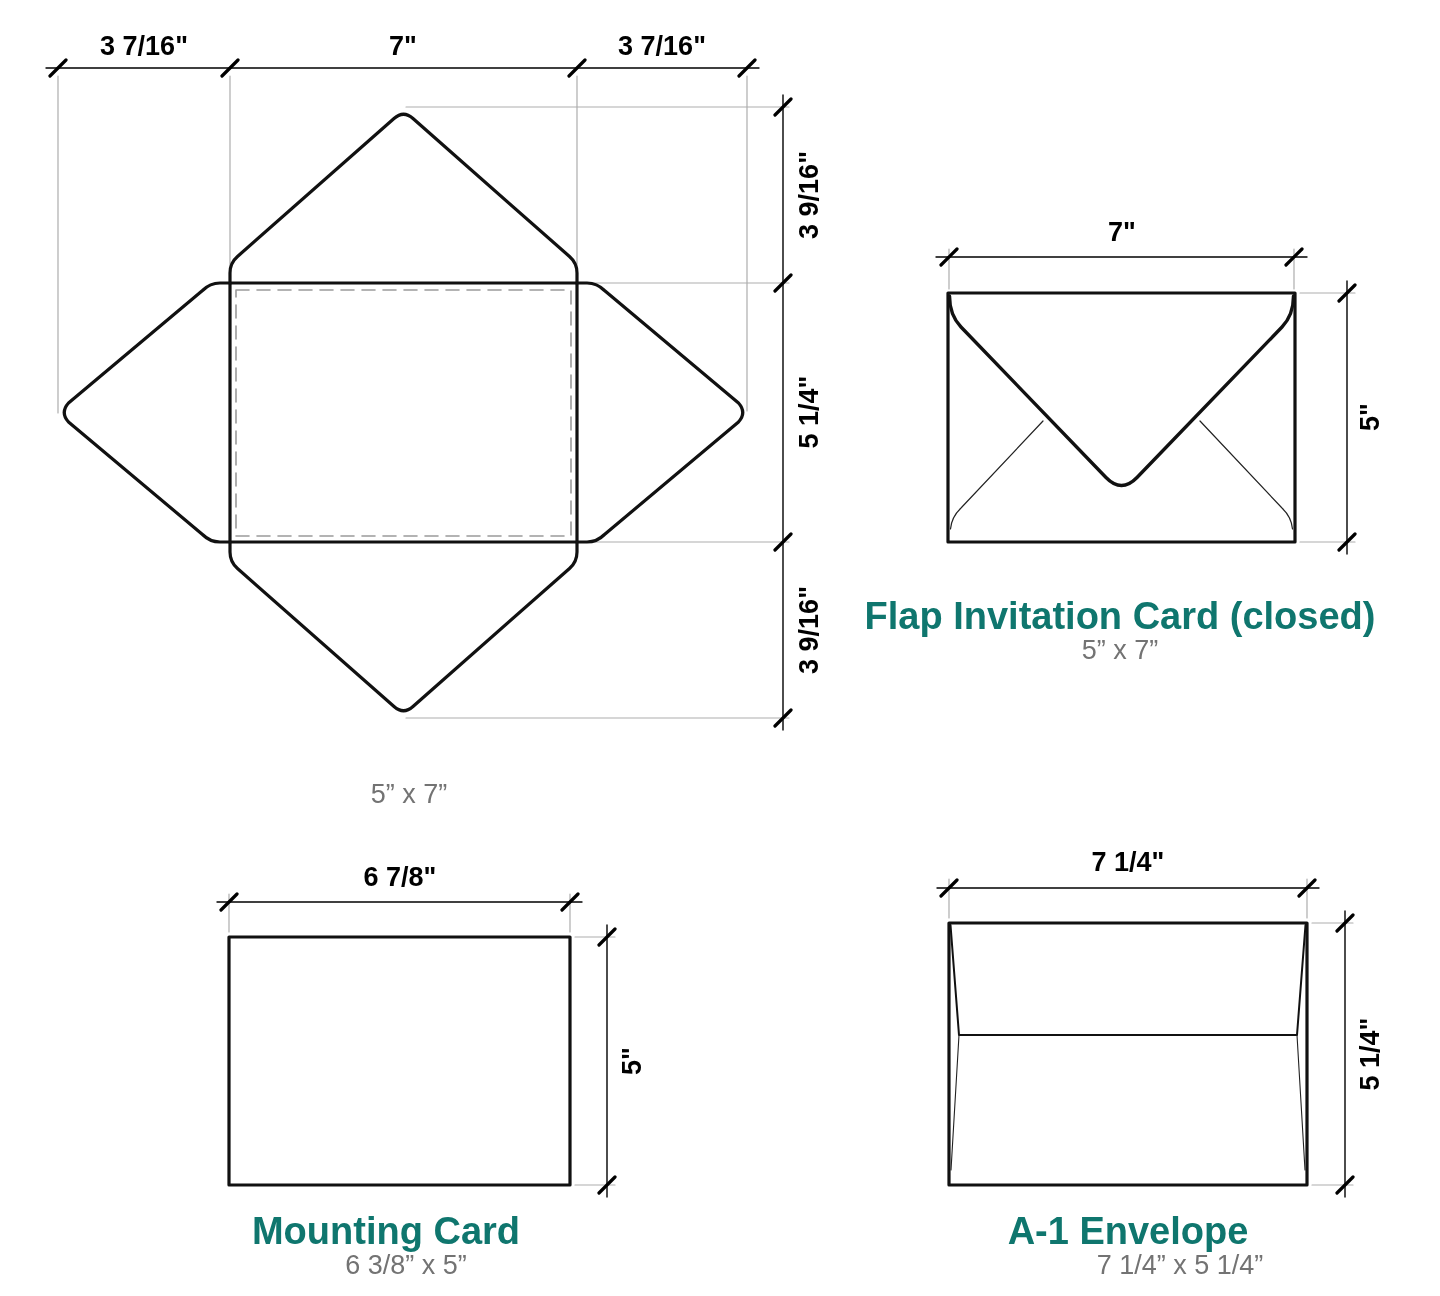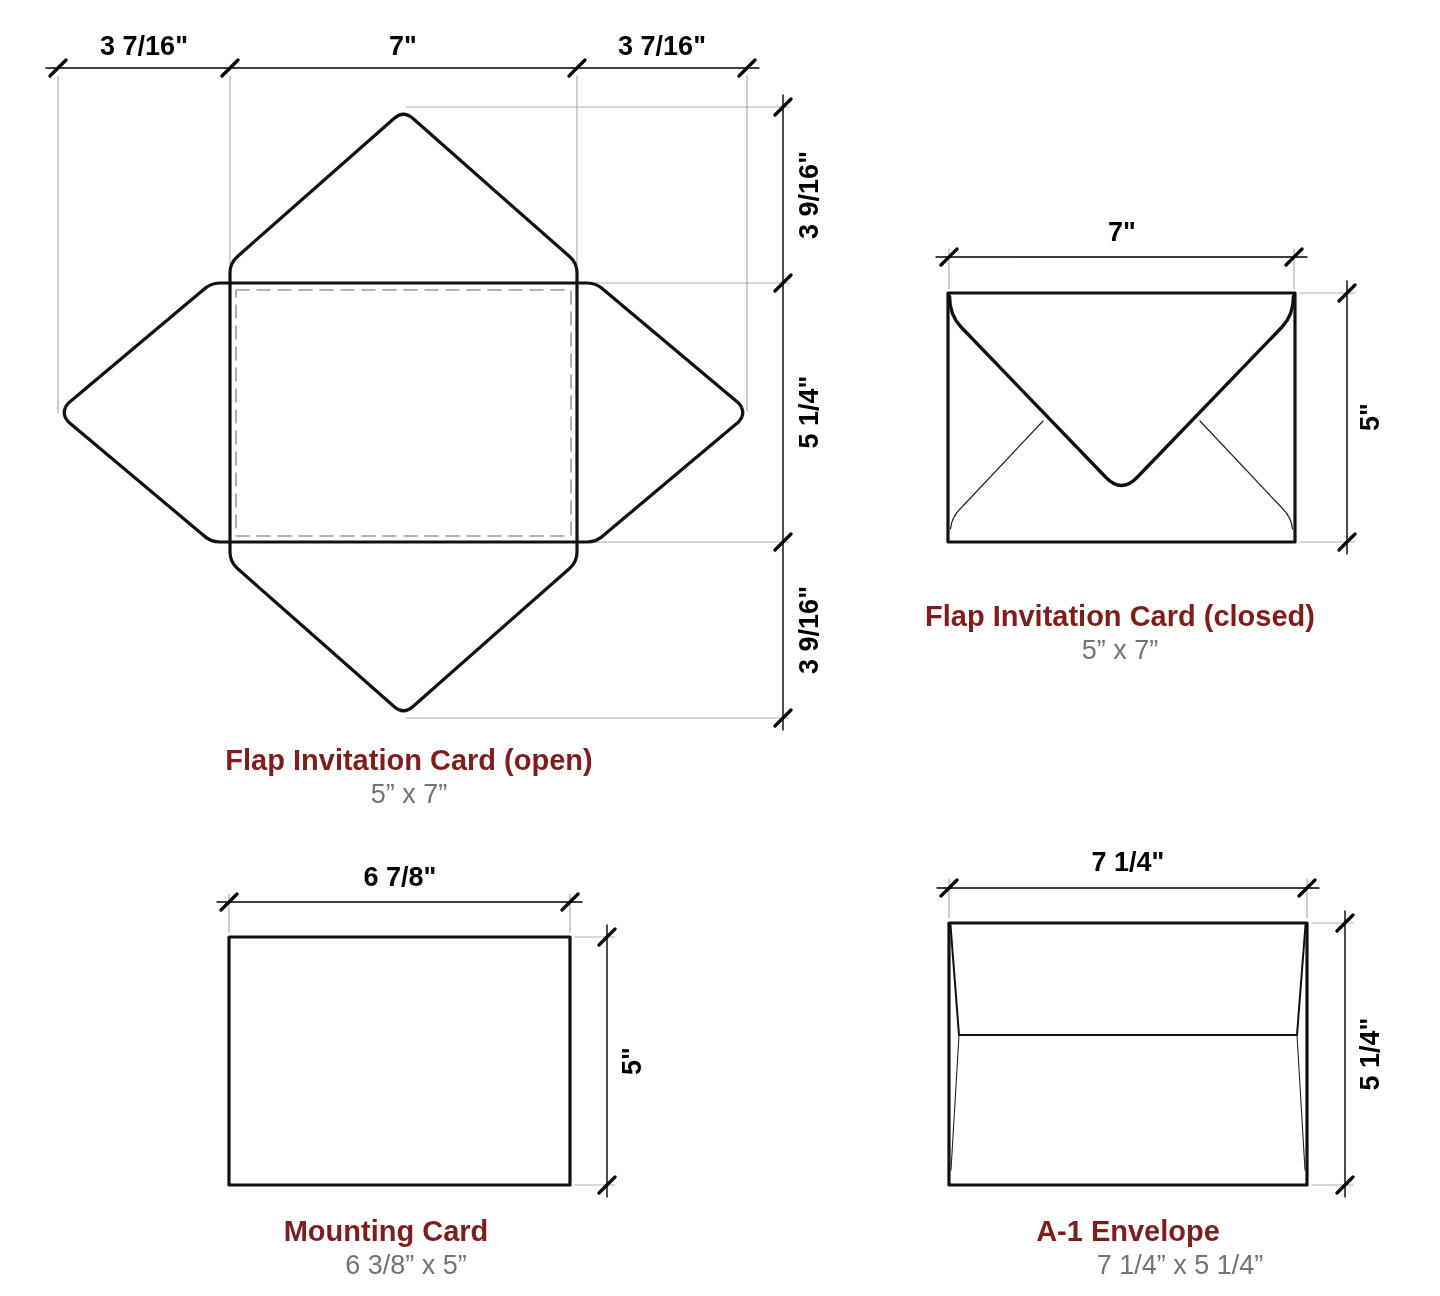--- a/index.html
+++ b/index.html
@@ -7,21 +7,21 @@
     position:relative;width:1440px;height:1296px;background:#ffffff;overflow:hidden;
     font-family:"Liberation Sans", sans-serif;
   }
   #drawing{position:absolute;left:0;top:0;}
   .lbl{
     position:absolute;transform:translate(-50%,-50%);
     white-space:nowrap;line-height:1;
   }
   .lbl.vert{transform:translate(-50%,-50%) rotate(-90deg);}
   .dim-label{font-size:27px;font-weight:bold;color:#000000;}
-  .diagram-title{font-size:29px;font-weight:bold;color:#7f1d1d;}
+  .diagram-title{font-size:38px;font-weight:bold;color:#0f766e;}
   .diagram-subtitle{font-size:27px;font-weight:normal;color:#737373;}
 </style>
 </head>
 <body>
 
 <div id="stage">
 
   <svg id="drawing" width="1440" height="1296" viewBox="0 0 1440 1296" fill="none" stroke-linecap="round" stroke-linejoin="round">
 
     <g>
@@ -78,21 +78,20 @@
     </g>
   </svg>
 
   <div class="lbl dim-label" style="left:144px;top:46px;">3 7/16"</div>
   <div class="lbl dim-label" style="left:403px;top:46px;">7"</div>
   <div class="lbl dim-label" style="left:662px;top:46px;">3 7/16"</div>
   <div class="lbl dim-label vert" style="left:809px;top:195px;">3 9/16"</div>
   <div class="lbl dim-label vert" style="left:809px;top:412px;">5 1/4"</div>
   <div class="lbl dim-label vert" style="left:809px;top:630px;">3 9/16"</div>
 
-  <div class="lbl diagram-title" style="left:409px;top:760px;">Flap Invitation Card (open)</div>
   <div class="lbl diagram-subtitle" style="left:409px;top:794px;">5” x 7”</div>
 
   <div class="lbl dim-label" style="left:1122px;top:232px;">7"</div>
   <div class="lbl dim-label vert" style="left:1370px;top:417px;">5"</div>
   <div class="lbl diagram-title" style="left:1120px;top:616px;">Flap Invitation Card (closed)</div>
   <div class="lbl diagram-subtitle" style="left:1120px;top:650px;">5” x 7”</div>
 
   <div class="lbl dim-label" style="left:400px;top:877px;">6 7/8"</div>
   <div class="lbl dim-label vert" style="left:632px;top:1061px;">5"</div>
   <div class="lbl diagram-title" style="left:386px;top:1231px;text-align:center;">Mounting Card</div>

